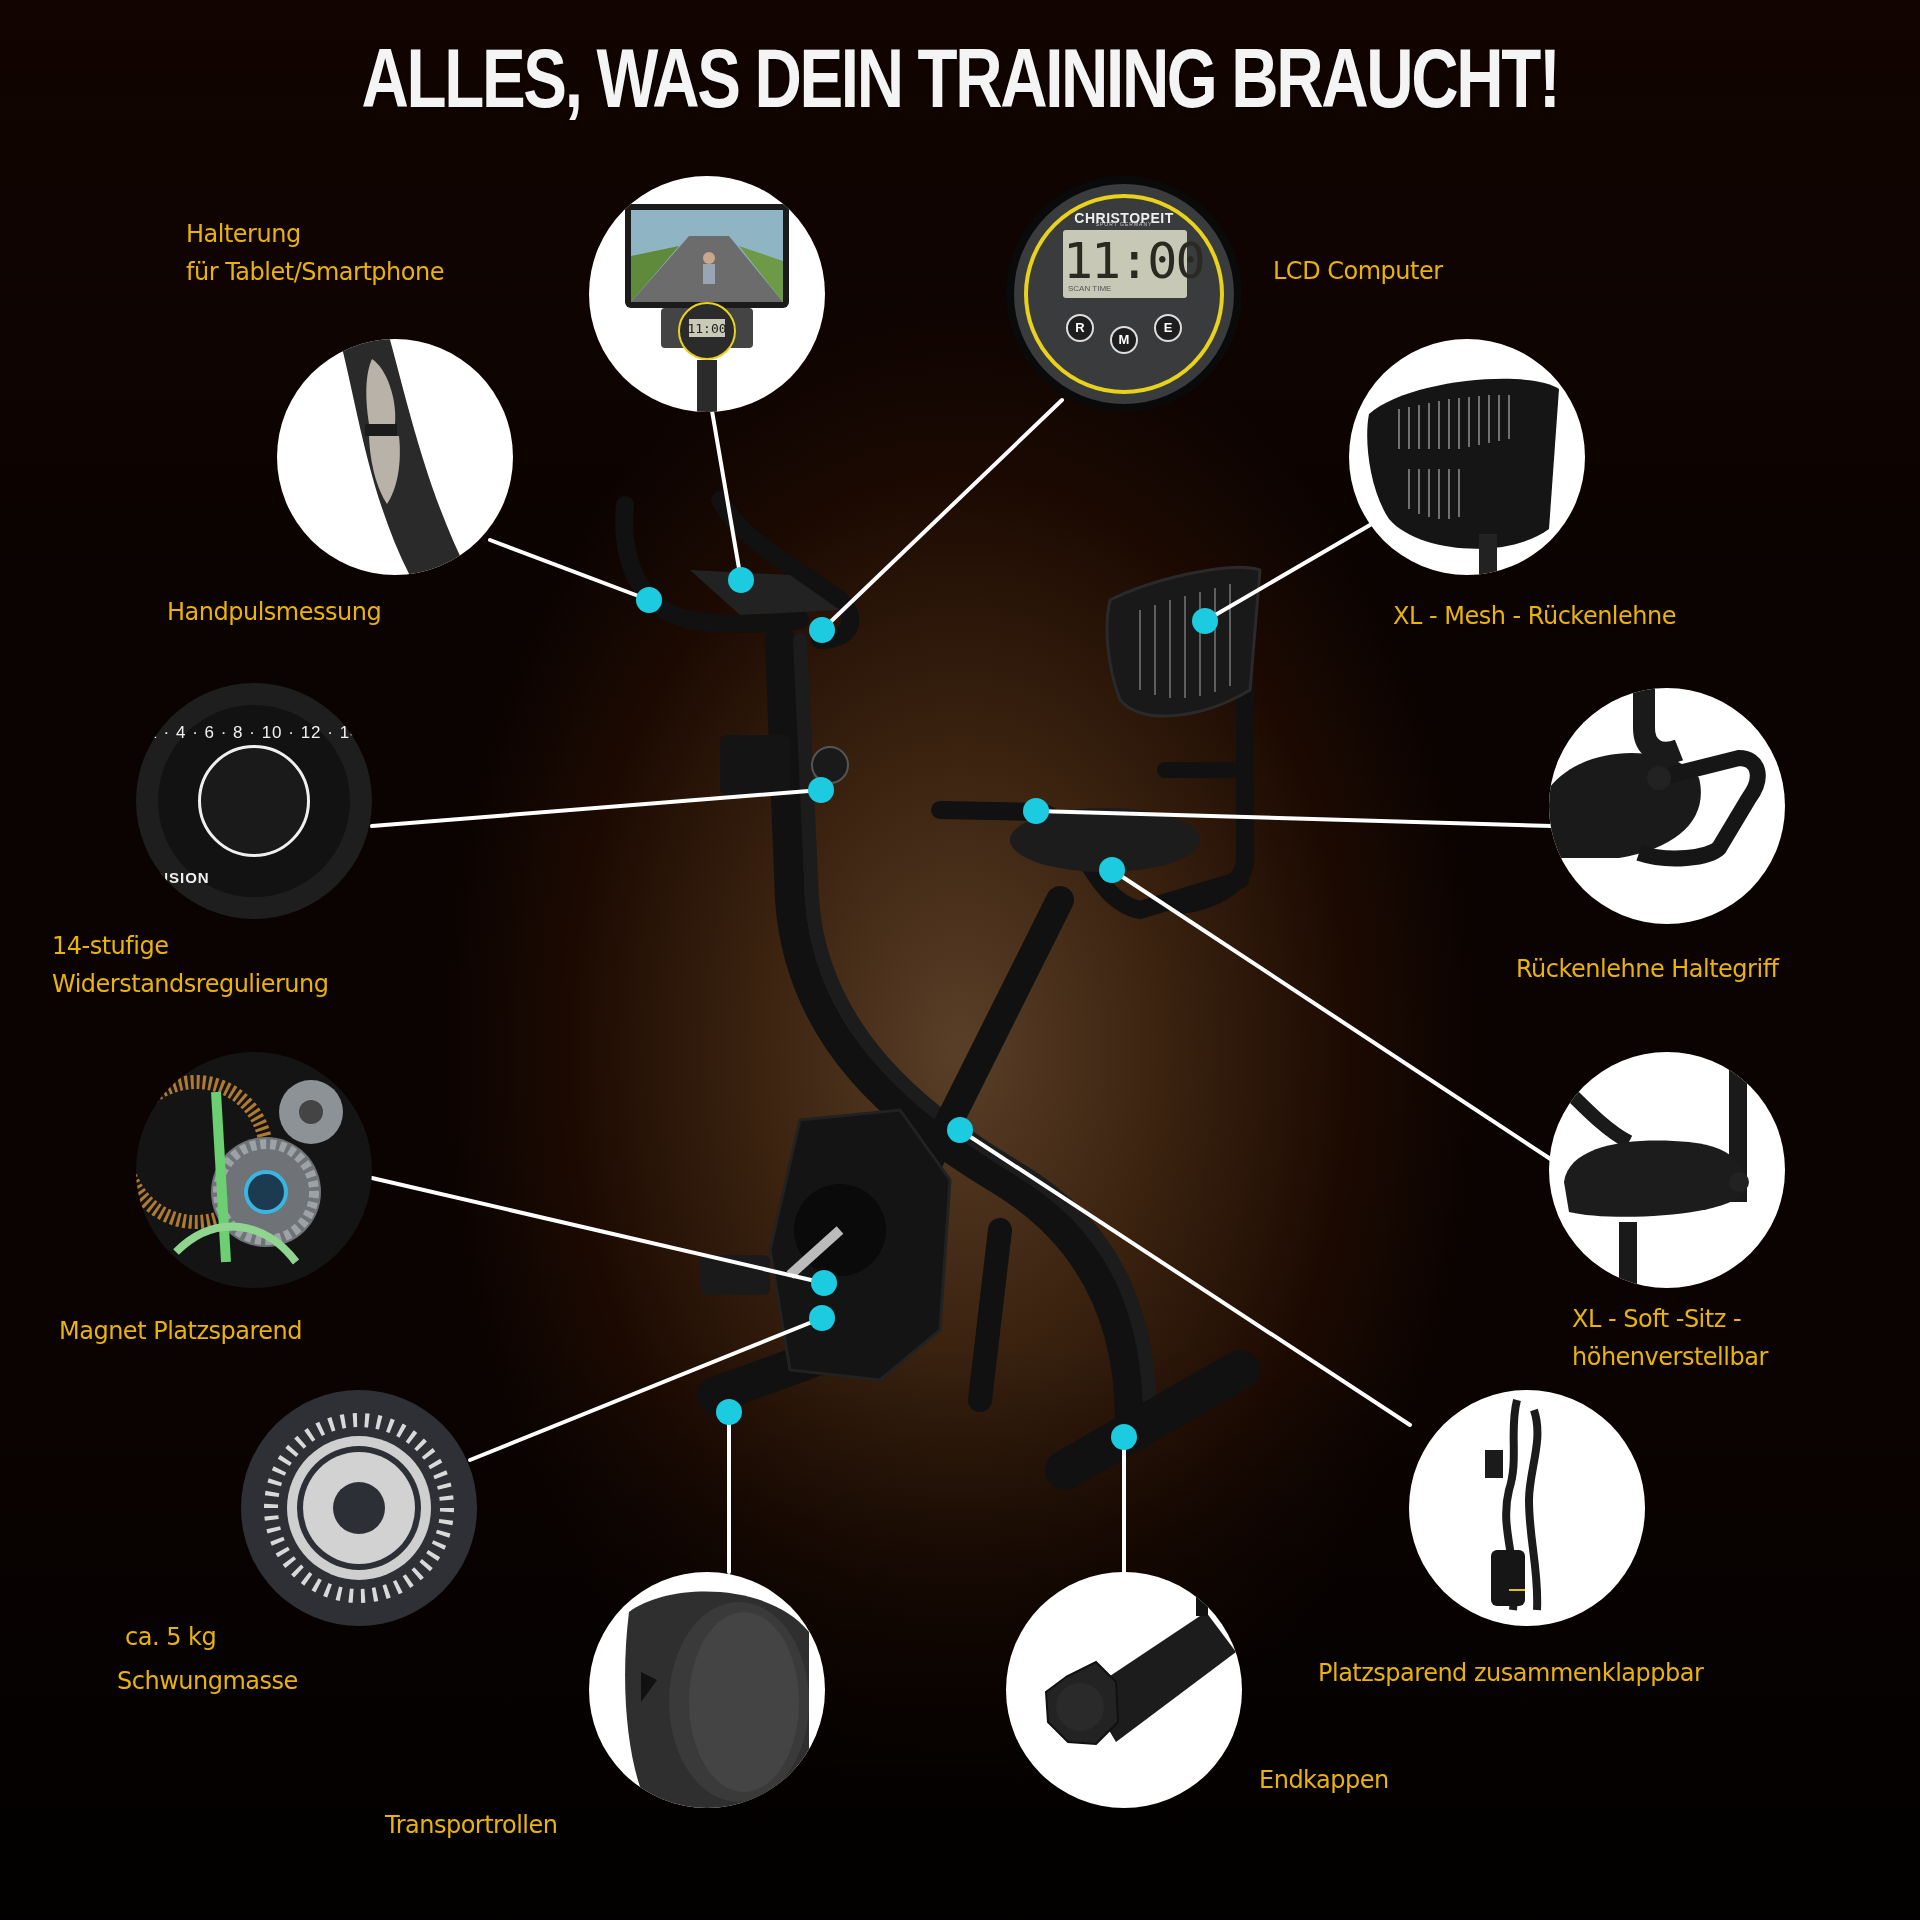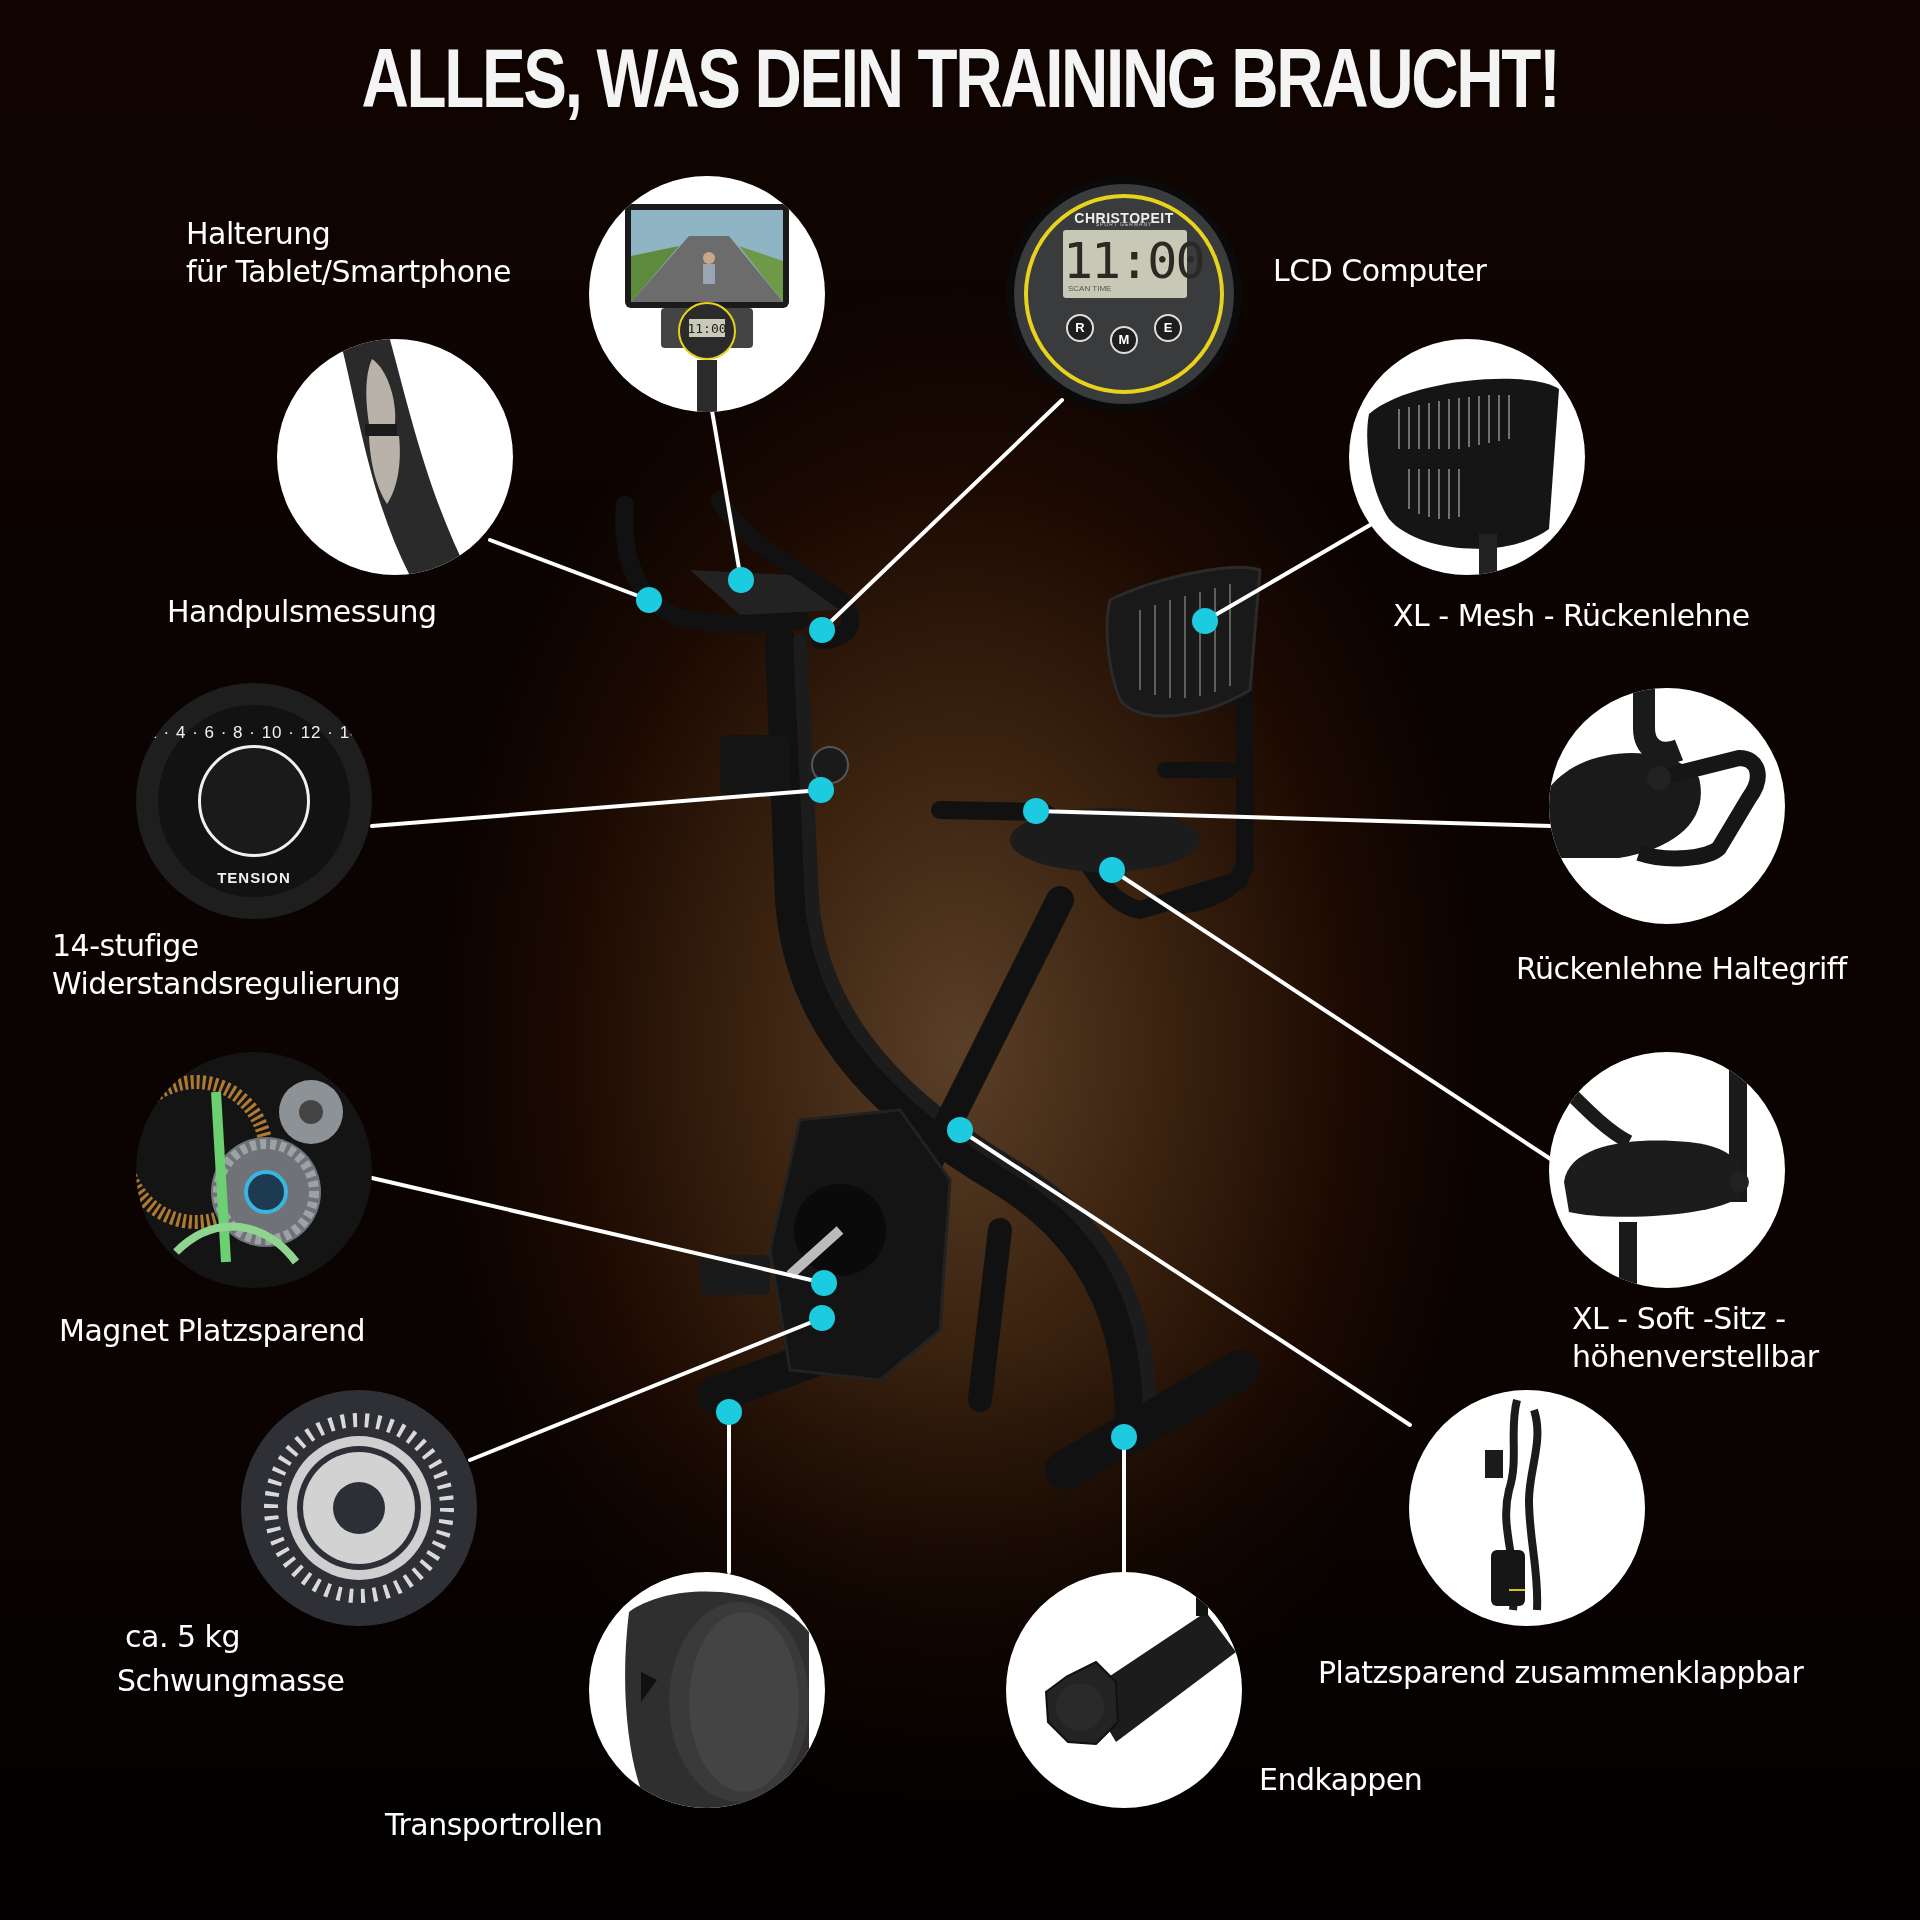--- a/index.html
+++ b/index.html
@@ -12,22 +12,22 @@
   }
   .bg-dark { position:absolute; inset:0; background: linear-gradient(180deg, rgba(23,6,0,0.6) 0%, rgba(0,0,0,0) 30%, rgba(0,0,0,0) 70%, rgba(0,0,0,0.85) 100%); }
   .title {
     position: absolute; left: 0; top: 30px; width: 1920px; text-align: center;
     font-family: "Liberation Sans", sans-serif; font-weight: 700; font-size: 84px; letter-spacing: -3px;
     transform: scaleX(0.78); transform-origin: center;
     color: #f4f4f4;
     text-shadow: 0 2px 4px rgba(0,0,0,0.6);
   }
   .label {
-    position: absolute; font-family: "DejaVu Sans", sans-serif; font-size: 30px; line-height: 38px;
-    color: #ffffff; white-space: nowrap; letter-spacing: -0.5px;
+    position: absolute; font-family: "DejaVu Sans", sans-serif; font-size: 24px; line-height: 38px;
+    color: #eab308; white-space: nowrap; letter-spacing: -0.5px;
   }
   .circle {
     position: absolute; width: 236px; height: 236px; border-radius: 50%; overflow: hidden;
     background: #ffffff;
   }
   .circle.dark { background: #1b1b1b; }
   .circle.grey { background: #2e3036; }
   svg.lines { position: absolute; left: 0; top: 0; width: 1920px; height: 1920px; }
   .dot { position: absolute; width: 26px; height: 26px; border-radius: 50%; background: #1ccbe0; margin-left: -13px; margin-top: -13px; }
 
@@ -180,21 +180,21 @@
         <line x1="110" y1="130" x2="110" y2="178"></line>
     </g>
     <rect x="130" y="195" width="18" height="45" fill="#222"></rect>
   </svg>
 </div>
 
 <div class="circle dark" style="left:136px;top:683px;background:#1e1e1e">
   <div style="position:absolute;left:22px;top:22px;width:192px;height:192px;border-radius:50%;background:#121212;"></div>
   <div style="position:absolute;left:62px;top:62px;width:112px;height:112px;border-radius:50%;border:3px solid #f0f0f0;background:#1a1a1a;"></div>
   <div style="position:absolute;left:0;top:40px;width:236px;text-align:center;font-family:'Liberation Sans',sans-serif;font-size:17px;color:#f0f0f0;letter-spacing:1px">1 · 4 · 6 · 8 · 10 · 12 · 14</div>
-  <div style="position:absolute;left:0;top:186px;width:236px;text-align:center;font-family:'Liberation Sans',sans-serif;font-weight:700;font-size:15px;color:#f0f0f0;letter-spacing:1px">TENSION</div>
+  <div style="position:absolute;left:0;top:186px;width:236px;text-align:left;font-family:'Liberation Sans',sans-serif;font-weight:700;font-size:15px;color:#f0f0f0;letter-spacing:1px">TENSION</div>
 </div>
 
 <div class="circle" style="left:1549px;top:688px">
   <svg width="236" height="236" viewBox="0 0 236 236">
     <path d="M95 -10 L95 40 C95 60 110 70 130 62" stroke="#1a1a1a" stroke-width="22" fill="none"></path>
     <path d="M0 100 C40 50 130 60 150 90 C160 130 130 160 70 170 L0 170 Z" fill="#1a1a1a"></path>
     <path d="M110 90 L190 70 C210 70 215 90 200 110 L170 160 C160 170 120 175 90 165" stroke="#161616" stroke-width="16" fill="none"></path>
     <circle cx="110" cy="90" r="12" fill="#222"></circle>
   </svg>
 </div>

